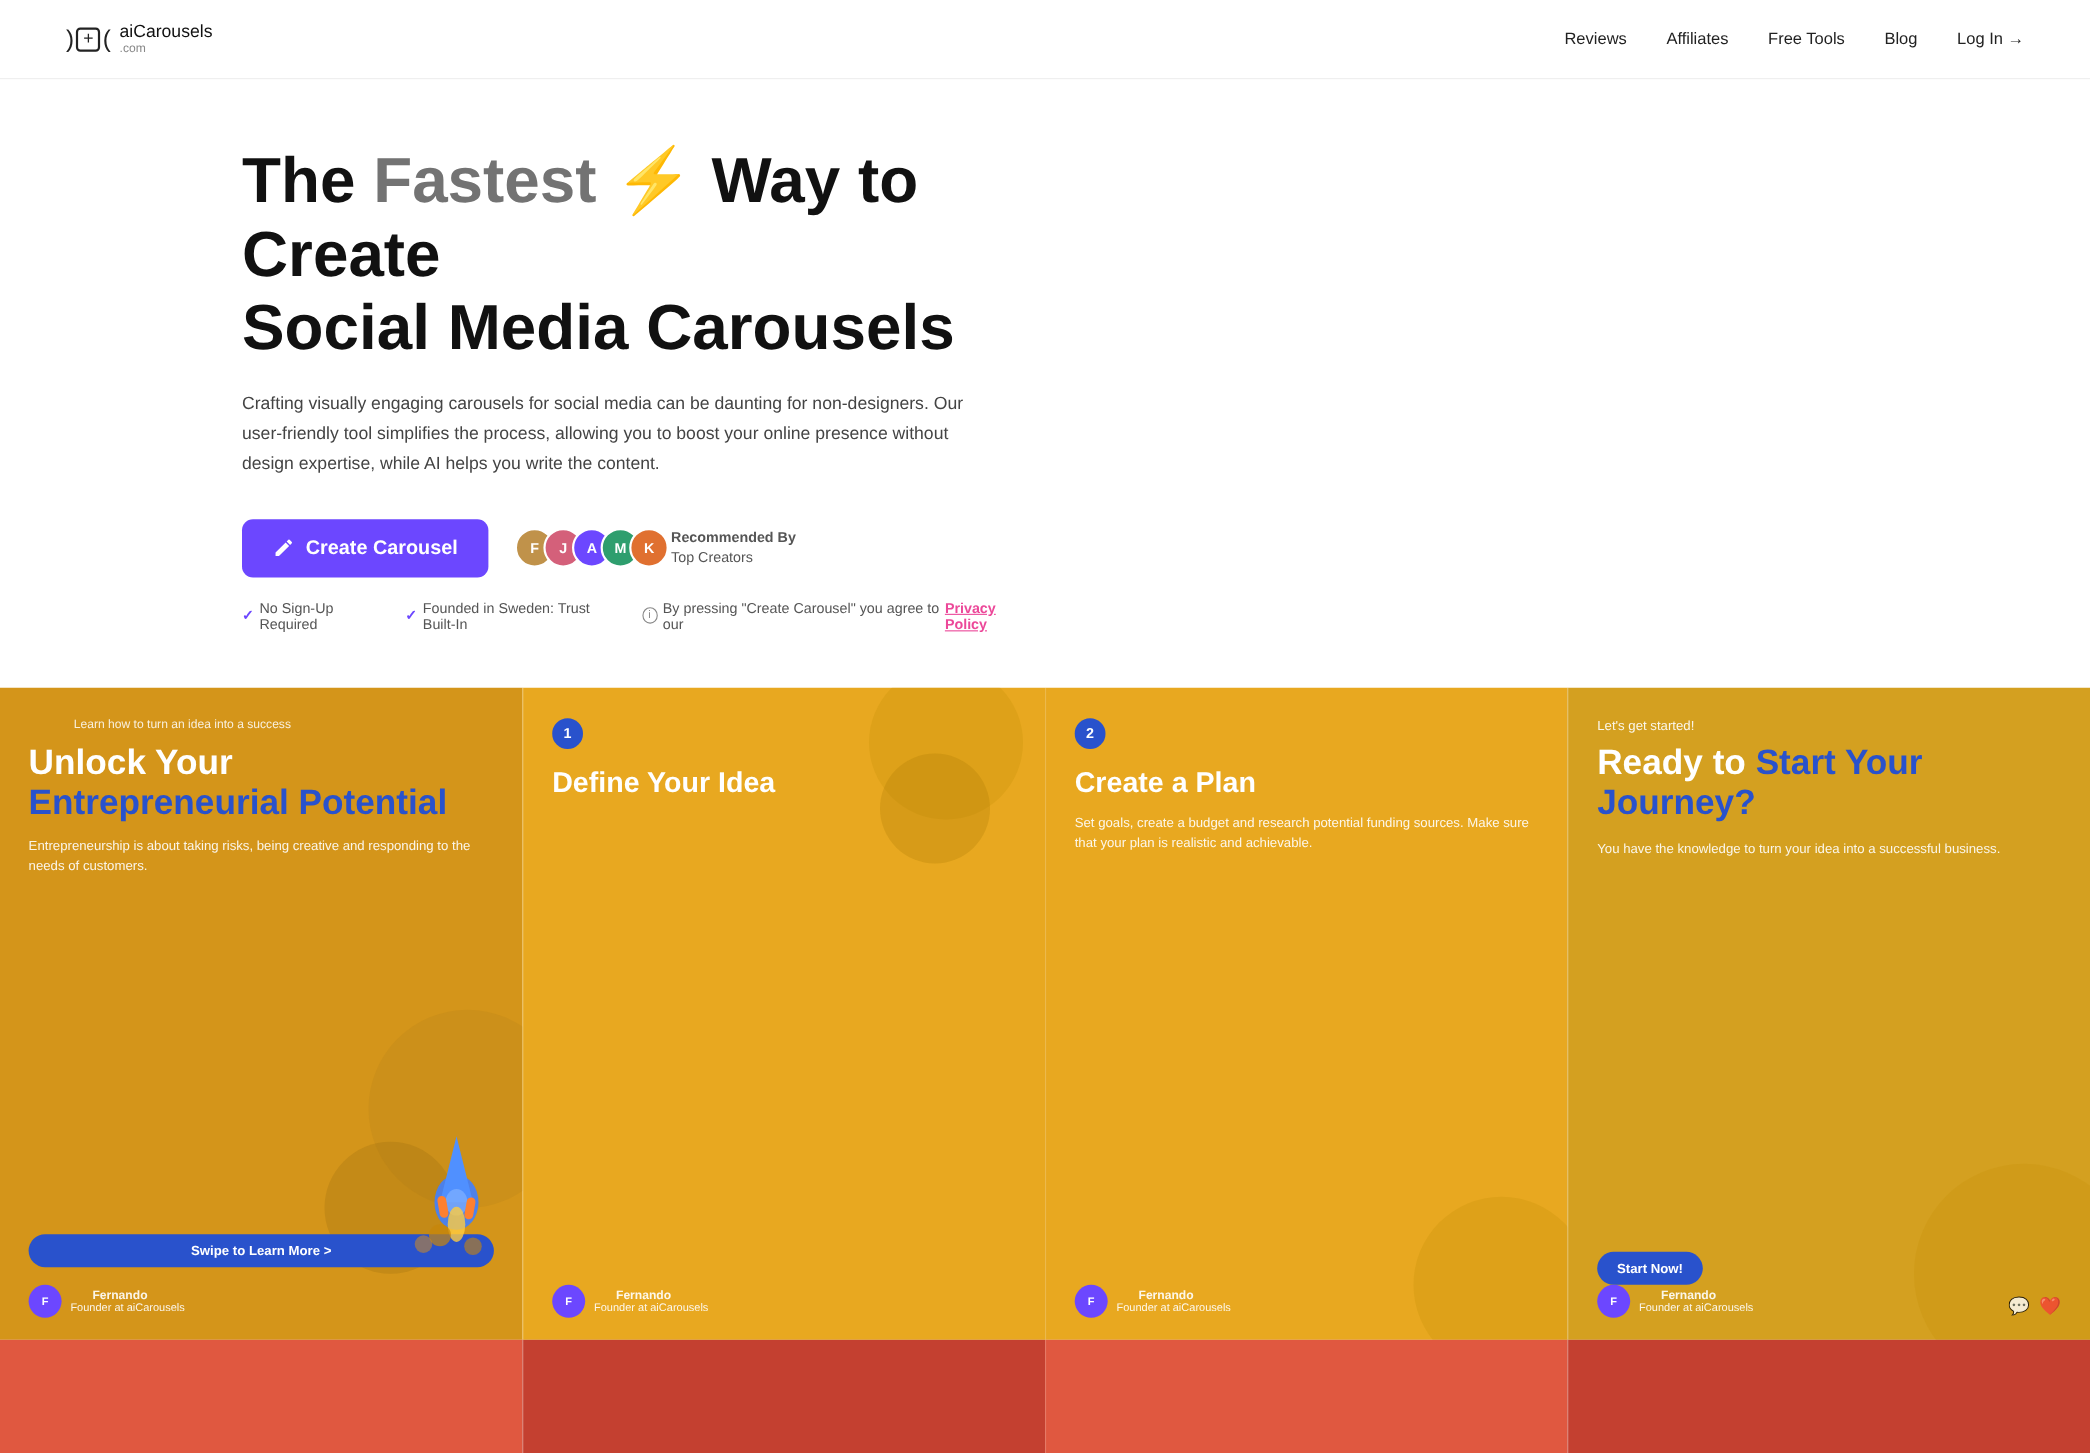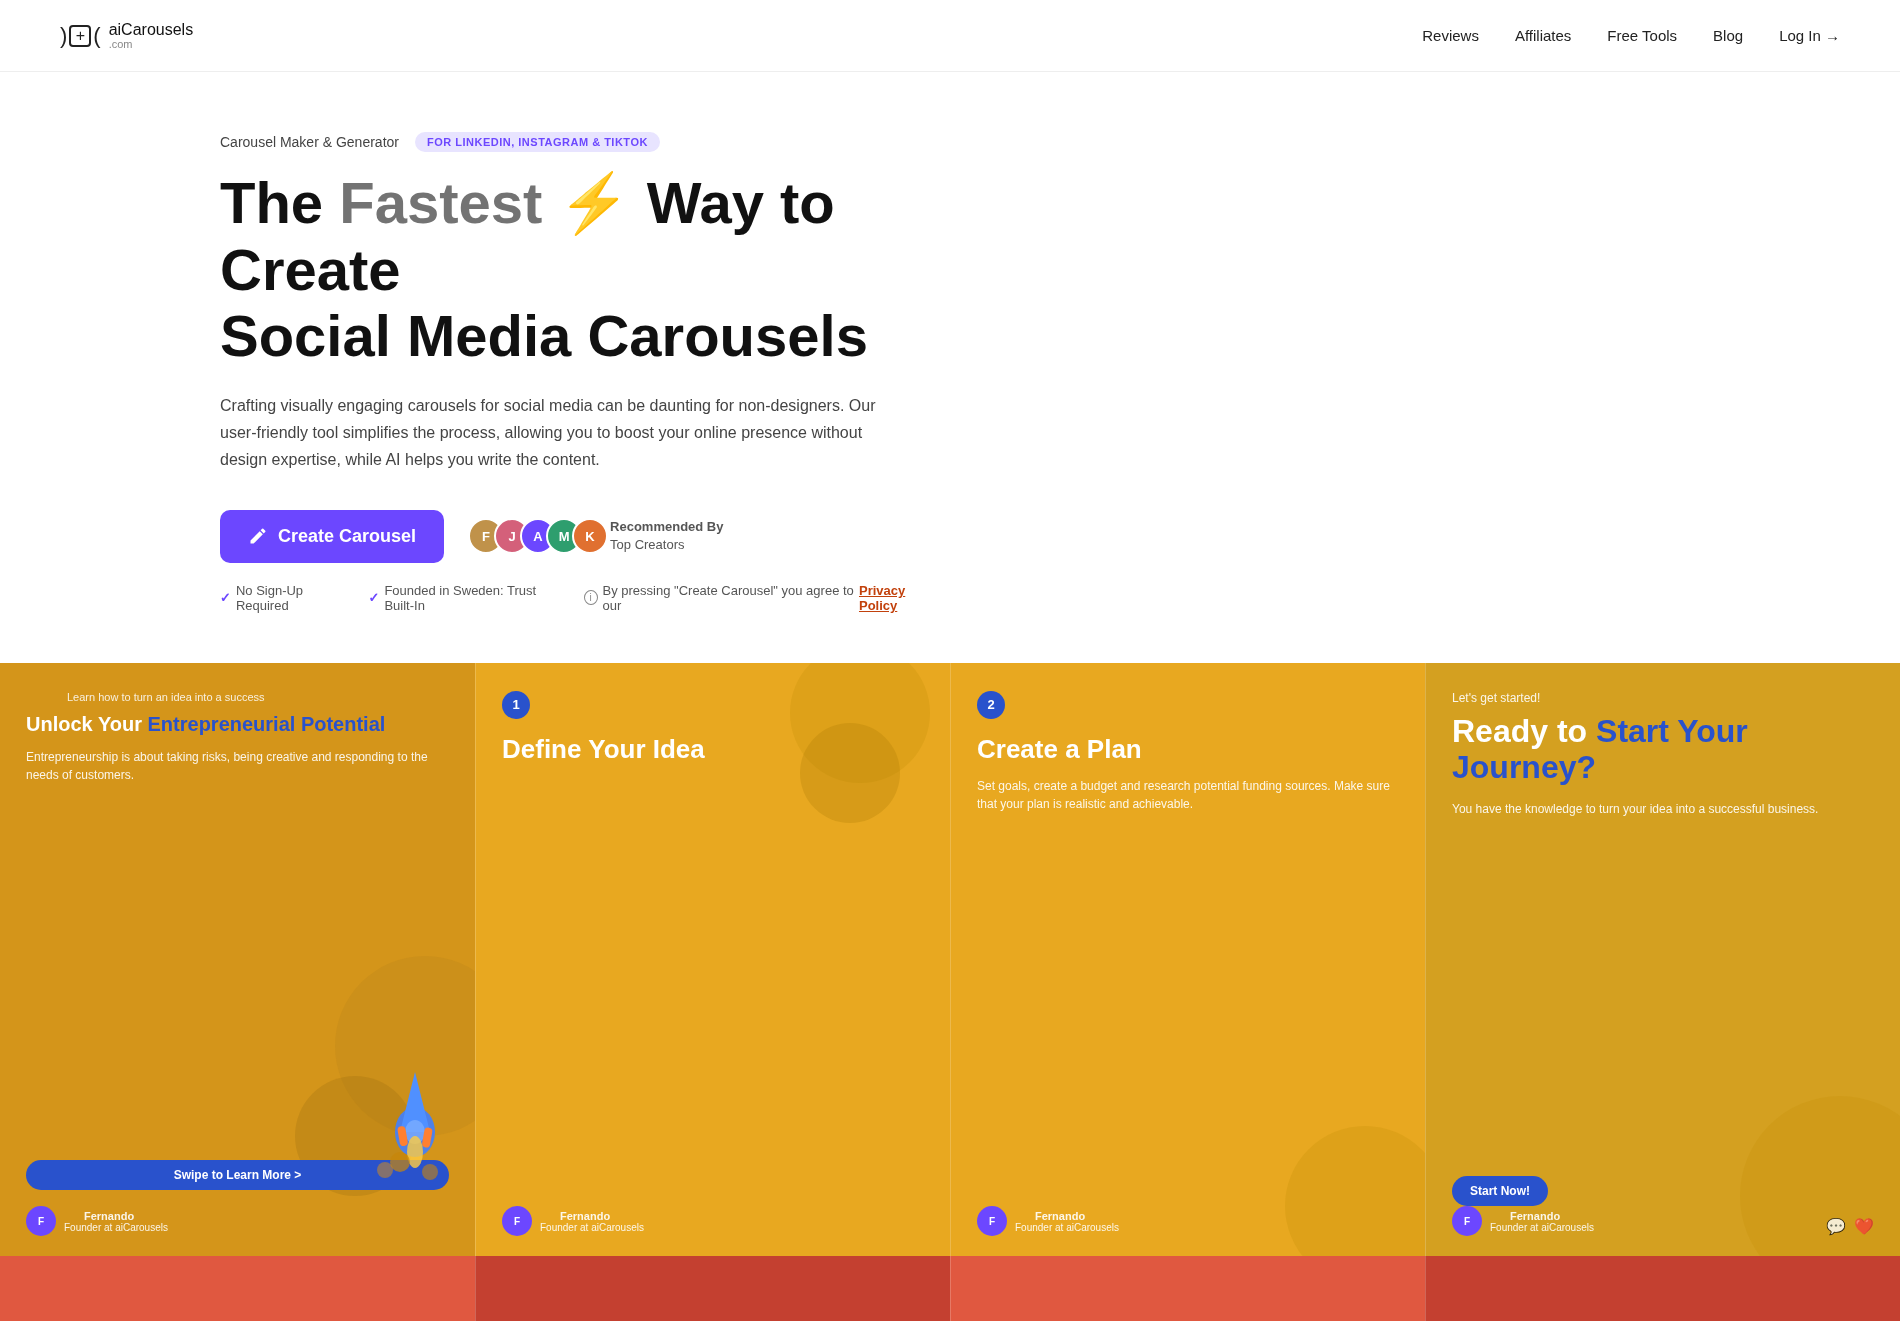--- a/index.html
+++ b/index.html
@@ -55,21 +55,21 @@
     }
     .av1 { background: #c0924a; }
     .av2 { background: #d4607a; }
     .av3 { background: #6c47ff; }
     .av4 { background: #2e9e6e; }
     .av5 { background: #e07030; }
     .recommended { font-size: 13px; color: #555; line-height: 1.4; }
     .trust-row { display: flex; align-items: center; gap: 20px; font-size: 13px; color: #555; }
     .trust-item { display: flex; align-items: center; gap: 5px; }
     .check { color: #6c47ff; font-weight: 700; }
-    .privacy-link { color: #c2410c; font-weight: 600; }
+    .privacy-link { color: #ec4899; font-weight: 600; }
     .info-circle {
       width: 15px; height: 15px; border: 1.5px solid #888; border-radius: 50%;
       display: inline-flex; align-items: center; justify-content: center; font-size: 10px; color: #888;
     }
 
     
     .carousel-section { width: 100%; overflow: hidden; }
     .carousel-strip {
       display: flex; width: 100%;
     }
@@ -79,21 +79,21 @@
       position: relative; overflow: hidden;
       aspect-ratio: 4/5;
     }
     .carousel-card.card1 { background: #d4951a; }
     .carousel-card.card2 { background: #e8a820; }
     .carousel-card.card3 { background: #e8a820; }
     .carousel-card.card4 { background: #d4a020; }
 
     .card-inner { padding: 28px 26px 20px; height: 100%; display: flex; flex-direction: column; position: relative; z-index: 2; }
     .card-learn { font-size: 11px; color: rgba(255,255,255,0.85); margin-bottom: 10px; padding-left: 41px; }
-    .card-title { font-size: 20px; font-weight: 900; color: #fff; line-height: 1.15; margin-bottom: 12px; }
+    .card-title { font-size: 32px; font-weight: 900; color: #fff; line-height: 1.15; margin-bottom: 12px; }
     .card-title .blue { color: #2952cc; }
     .card-desc { font-size: 12px; color: rgba(255,255,255,0.9); line-height: 1.5; flex: 1; }
     .card-btn {
       display: inline-block; background: #2952cc; color: #fff; border-radius: 20px;
       padding: 8px 18px; font-size: 12px; font-weight: 600; margin-top: 14px;
       cursor: pointer; border: none;
     }
     .card-footer { display: flex; align-items: center; gap: 8px; margin-top: 16px; }
     .footer-avatar {
       width: 30px; height: 30px; border-radius: 50%; background: #ccc;
@@ -148,24 +148,20 @@
     <li><a href="#">Affiliates</a></li>
     <li><a href="#">Free Tools</a></li>
     <li><a href="#">Blog</a></li>
     <li>
       <button class="login-btn">Log In →</button>
     </li>
   </ul>
 </nav>
 
 <section class="hero">
-  <div class="hero-badge-row">
-    <span class="hero-badge-label">Carousel Maker &amp; Generator</span>
-    <span class="hero-badge">FOR LINKEDIN, INSTAGRAM &amp; TIKTOK</span>
-  </div>
   <h1>
     <span>The </span><span class="fastest">Fastest</span> <span>⚡</span> <span>Way to Create<br>Social Media Carousels</span>
   </h1>
   <p class="hero-desc">Crafting visually engaging carousels for social media can be daunting for non-designers. Our user-friendly tool simplifies the process, allowing you to boost your online presence without design expertise, while AI helps you write the content.</p>
   <div class="cta-row">
     <a href="#" class="create-btn">
       <svg viewBox="0 0 24 24" xmlns="http://www.w3.org/2000/svg">
         <path d="M3 17.25V21h3.75L17.81 9.94l-3.75-3.75L3 17.25zM20.71 7.04a1 1 0 000-1.41l-2.34-2.34a1 1 0 00-1.41 0l-1.83 1.83 3.75 3.75 1.83-1.83z"></path>
       </svg>
       <span>Create Carousel</span>

